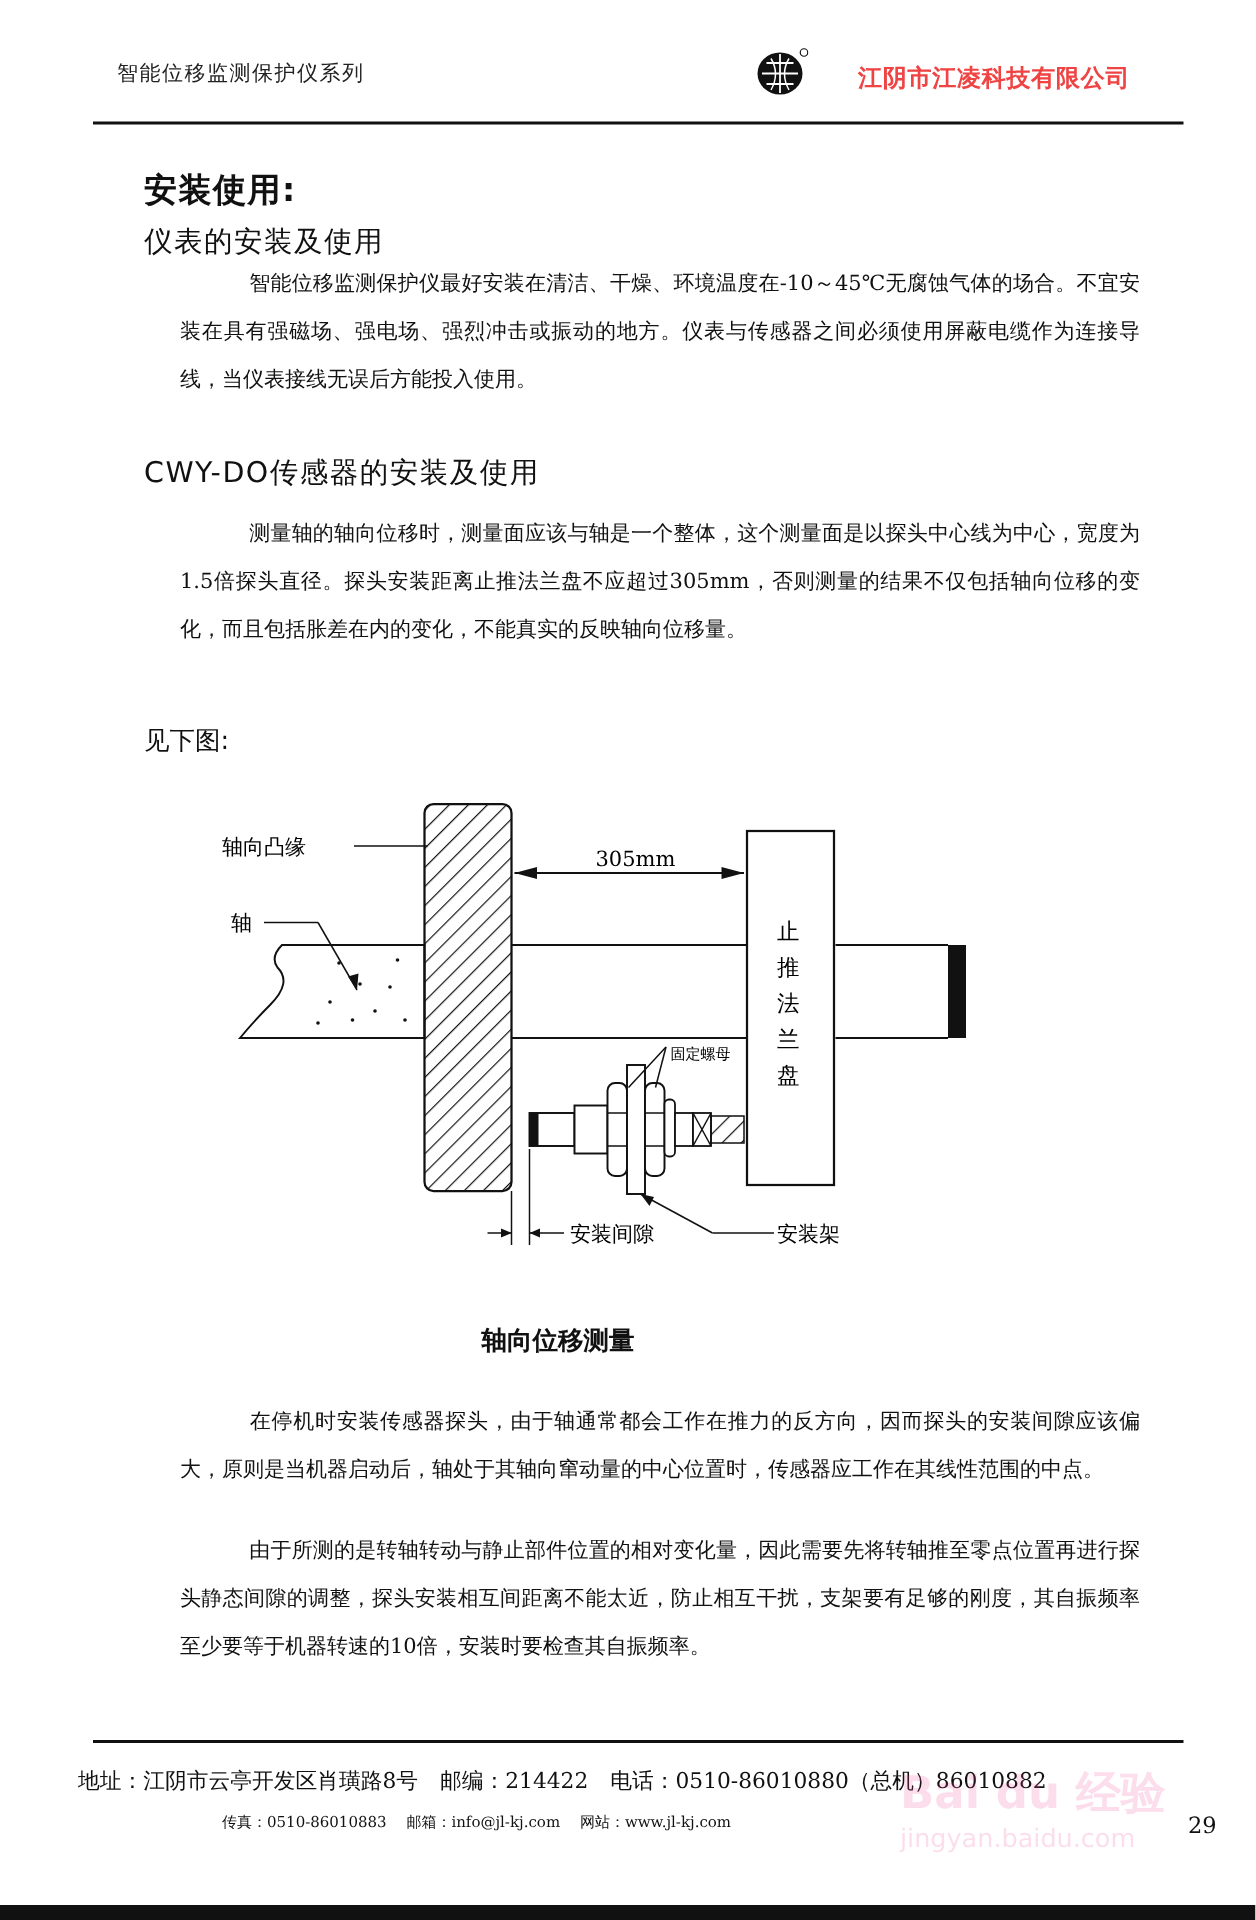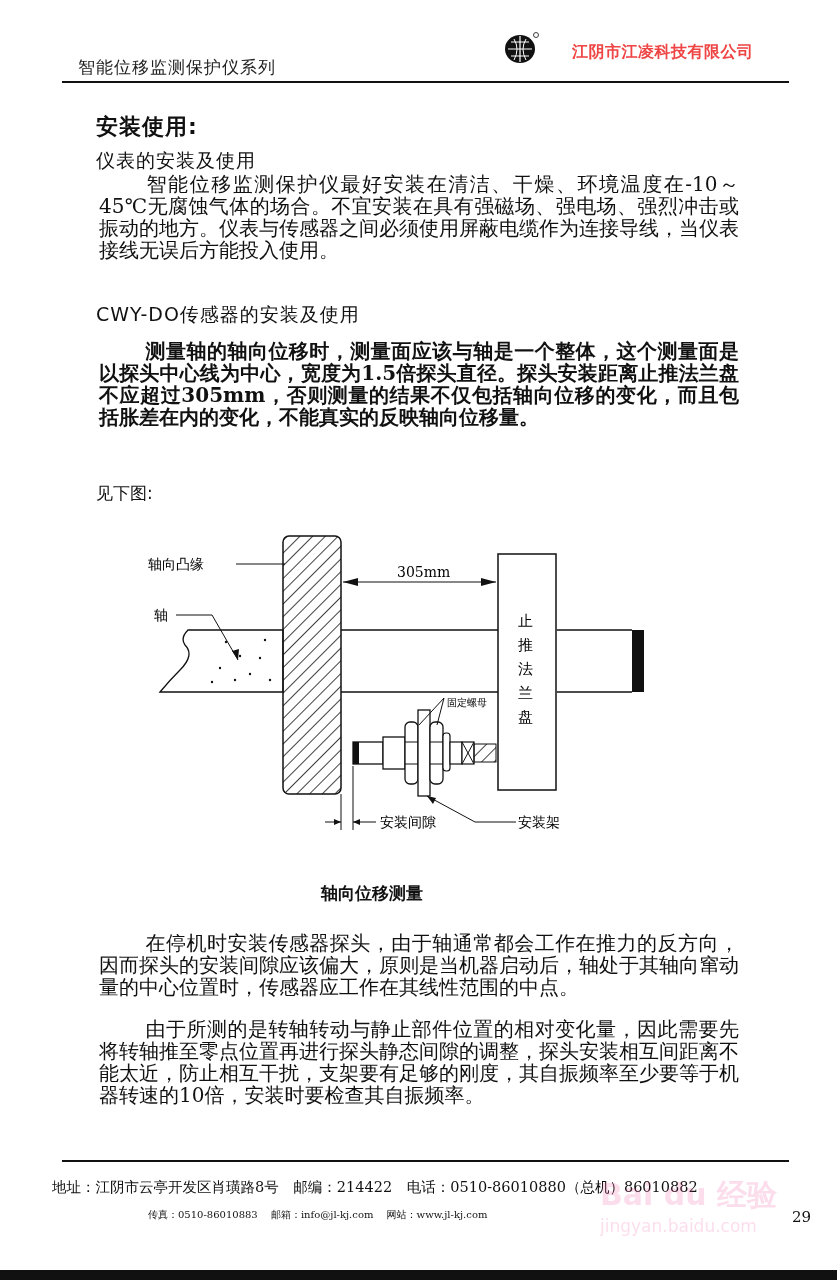--- a/index.html
+++ b/index.html
@@ -1,31 +1,31 @@
 <!DOCTYPE html>
 <html><head>
 <meta charset="utf-8">
 <style>
   html, body { margin: 0; padding: 0; }
   body {
     width: 837px; height: 1280px; background: #ffffff; position: relative; overflow: hidden;
     font-family: "DejaVu Serif", "Liberation Serif", serif; color: #111;
   }
   .abs { position: absolute; }
-  .hdr-left { left: 78px; top: 56px; font-family: "DejaVu Sans", sans-serif; font-size: 17px; letter-spacing: 1px; color: #222; }
+  .hdr-left { left: 78px; top: 40px; font-family: "DejaVu Sans", sans-serif; font-size: 14px; letter-spacing: 1px; color: #222; }
   .hdr-right { left: 572px; top: 42px; font-family: "DejaVu Sans", sans-serif; font-size: 16px; font-weight: bold; color: #ef4444; letter-spacing: 0.5px; }
   .logo { left: 503px; top: 30px; width: 36px; height: 36px; }
   .hdr-rule { left: 62px; top: 81px; width: 727px; height: 2px; background: #111; }
   .h1 { left: 96px; top: 112px; font-size: 22px; font-weight: bold; font-family: "DejaVu Sans", sans-serif; letter-spacing: 1px; }
   .h2 { left: 96px; top: 148px; font-size: 19px; font-family: "DejaVu Sans", sans-serif; letter-spacing: 1px; }
   .h2b { left: 96px; top: 302px; font-size: 19px; font-family: "DejaVu Sans", sans-serif; letter-spacing: 1px; }
-  .para { left: 99px; width: 640px; font-size: 20px; line-height: 22px; text-align: justify; }
+  .para { left: 120px; width: 640px; font-size: 14px; line-height: 32px; text-align: justify; }
   .para .indent { display: inline-block; width: 46px; }
   .p1 { top: 173px; }
-  .p2 { top: 340px; font-weight: bold; }
+  .p2 { top: 340px; }
   .see { left: 96px; top: 482px; font-size: 17px; font-family: "DejaVu Sans", sans-serif; }
   .diagram { left: 140px; top: 530px; width: 520px; height: 320px; }
   .caption { left: 0; width: 744px; text-align: center; top: 882px; font-size: 17px; font-weight: bold; font-family: "DejaVu Sans", sans-serif; }
   .p3 { top: 932px; }
   .p4 { top: 1018px; }
   .ftr-rule { left: 62px; top: 1160px; width: 727px; height: 2px; background: #111; }
   .ftr1 { left: 52px; top: 1178px; font-size: 14.5px; white-space: nowrap; text-align: center; }
   .ftr2 { left: 148px; top: 1208px; font-size: 10px; white-space: nowrap; }
   .ftr1 span, .ftr2 span { margin-right: 10px; }
   .pagenum { left: 792px; top: 1208px; font-size: 15px; }

